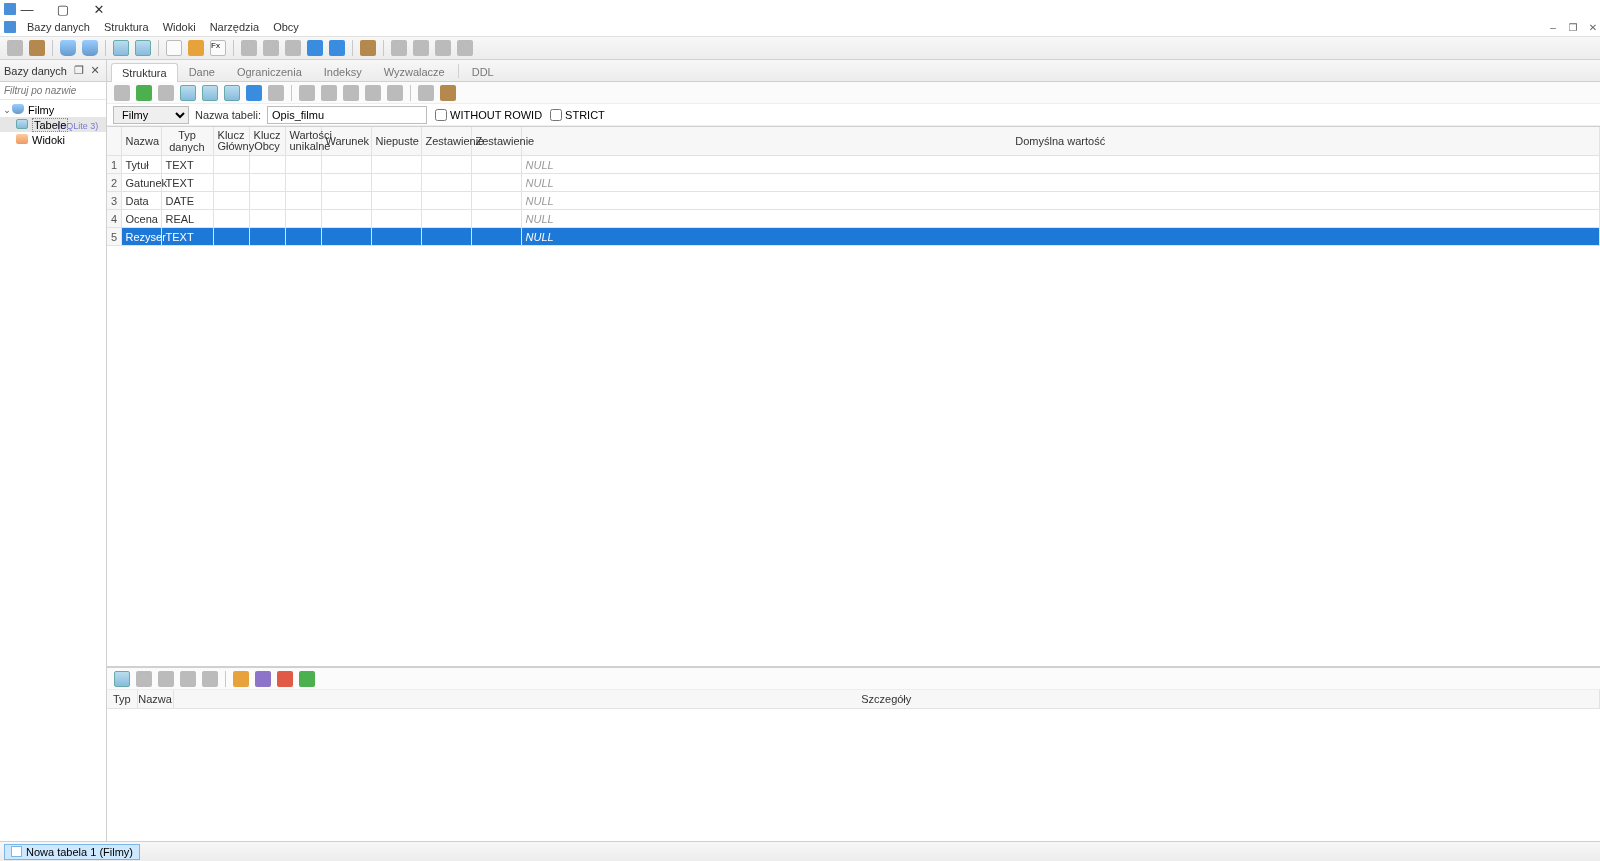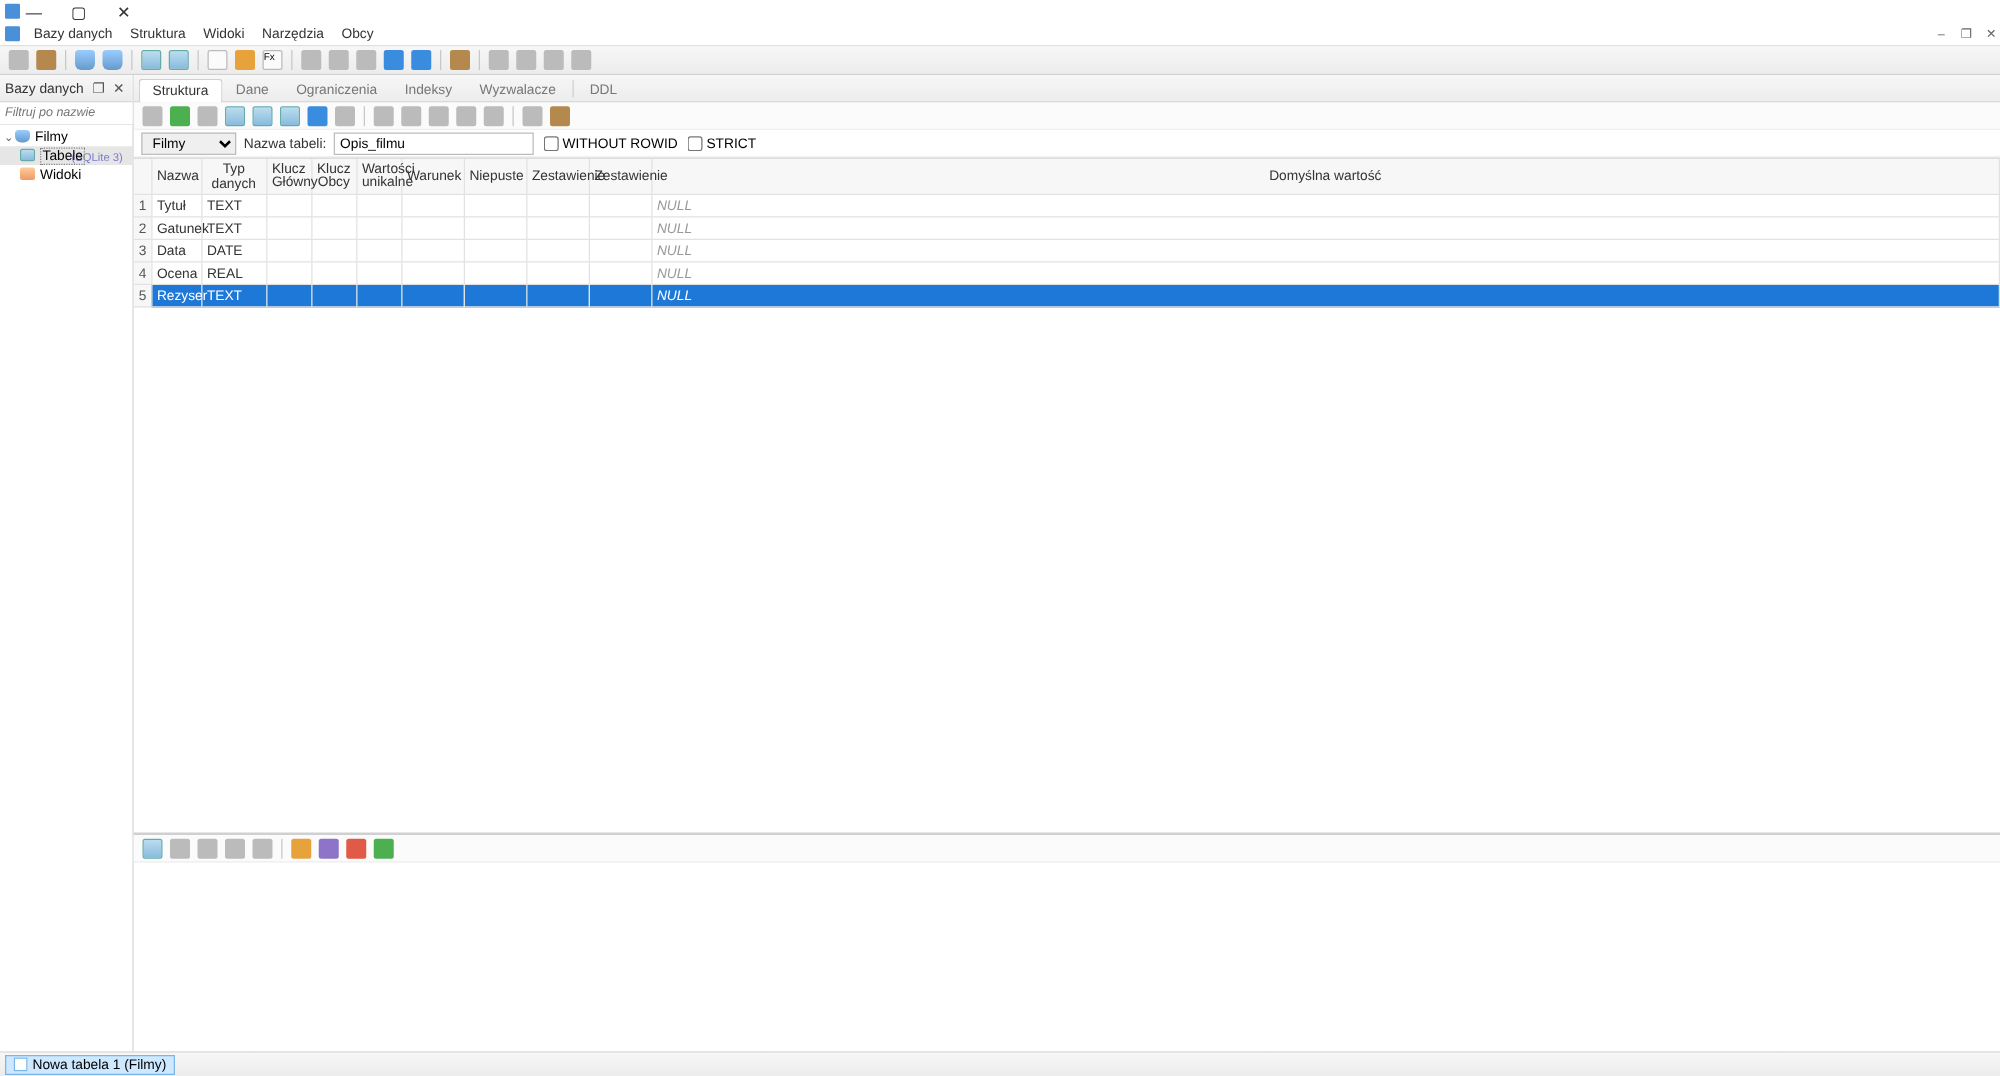--- a/index.html
+++ b/index.html
@@ -417,20 +417,31 @@
         <div class="tb-btn">
             <span class="ico purple"></span>
           </div>
         <div class="tb-btn">
             <span class="ico red"></span>
           </div>
         <div class="tb-btn">
             <span class="ico green"></span>
           </div>
       </div>
+      <div class="bottom-grid">
+        <table class="bot">
+          <thead>
+            <tr>
+              <th class="c-typ">Typ</th>
+              <th class="c-naz">Nazwa</th>
+              <th>Szczegóły</th>
+            </tr>
+          </thead>
+        </table>
+      </div>
     </div>
   </div>
 </div>
 
 <div class="statusbar">
   <div class="status-tab">
     <span class="sicon"></span>
     <span>Nowa tabela 1 (Filmy)</span>
   </div>
 </div>

